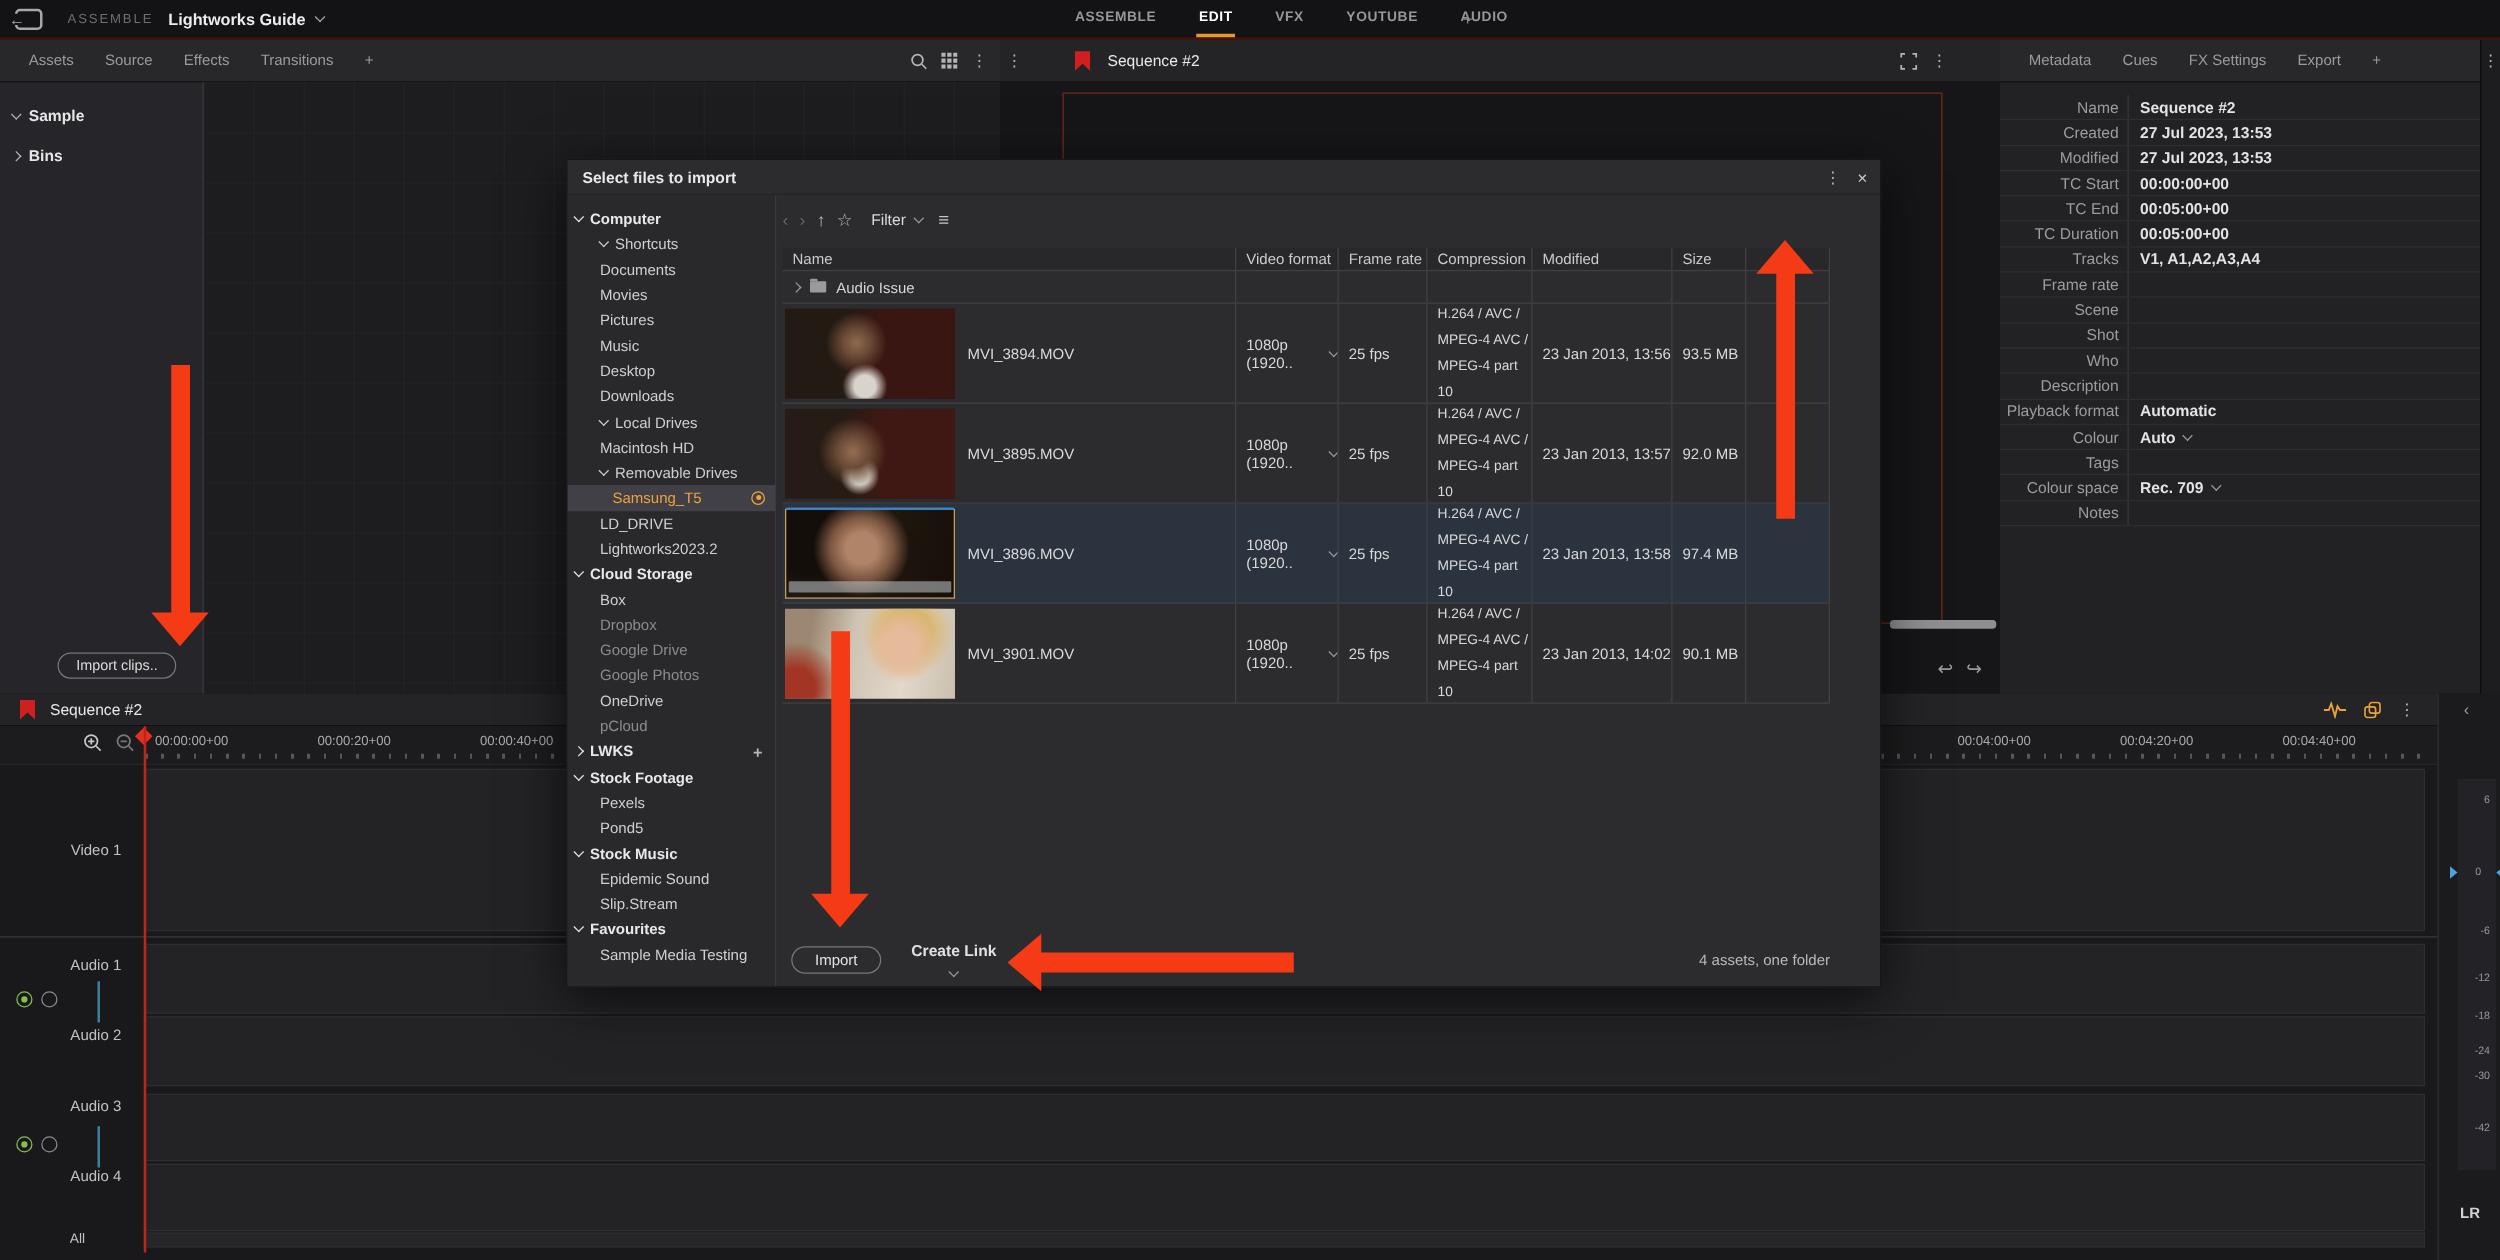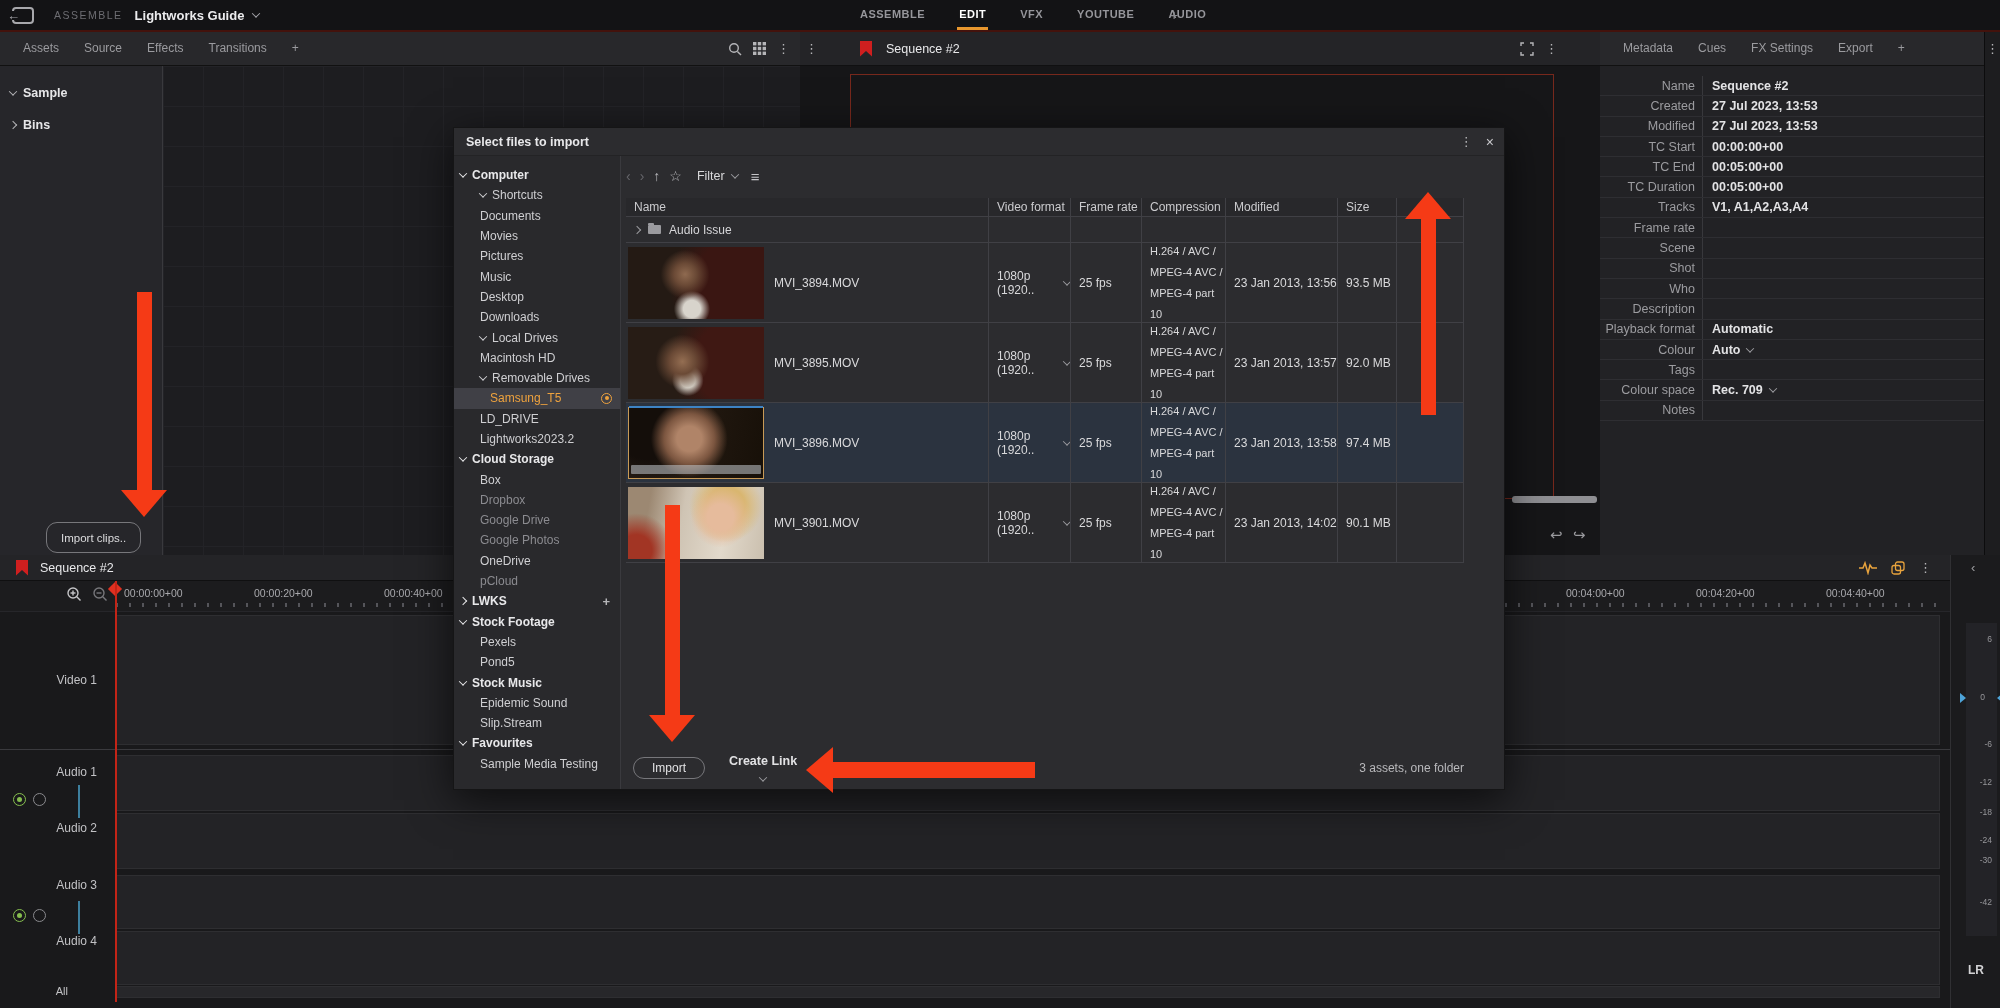--- a/index.html
+++ b/index.html
@@ -30,21 +30,21 @@
   #left-grid { position:absolute; left:163px; top:34px; right:0; bottom:0; background:#1d1d20;
     background-image:linear-gradient(#232327 1px,transparent 1px),linear-gradient(90deg,#232327 1px,transparent 1px); background-size:40px 40px; }
   #filters-col { position:absolute; left:0; top:34px; width:163px; bottom:0; background:#26262a; border-right:1px solid #39393d; }
   .sec-head { display:flex; align-items:center; height:22px; padding-left:10px; gap:7px; font-size:12.5px; font-weight:bold; color:#e6e6e8; margin-top:16px; }
   .filter-row { height:20.6px; display:flex; align-items:center; padding-left:28px; font-size:12.5px; color:#d4d4d6; position:relative; }
   .filter-row.dim { color:#85858a; }
   .filter-row.sel { background:#3c3c41; color:#eea23e; }
   .radio-o { display:none; position:absolute; right:10px; width:11px; height:11px; border:1.5px solid #eea23e; border-radius:50%; }
   .radio-o::after { content:""; position:absolute; left:2.5px; top:2.5px; width:4px; height:4px; background:#eea23e; border-radius:50%; }
   .has-radio .radio-o { display:block; }
-  #import-clips { position:absolute; left:46px; top:490px; height:31px; padding:0 14px; border:1px solid #77777b; border-radius:11px; background:transparent; color:#dcdcde; font-size:11.5px; display:flex; align-items:center; }
+  #import-clips { position:absolute; left:46px; top:490px; height:21px; padding:0 14px; border:1px solid #77777b; border-radius:11px; background:transparent; color:#dcdcde; font-size:11.5px; display:flex; align-items:center; }
 
   
   .chev { display:none; width:6px; height:6px; border-right:1.5px solid currentColor; border-bottom:1.5px solid currentColor; flex:none; }
   .chev.down { display:inline-block; transform:rotate(45deg) translate(-1px,-1px); }
   .chev.right { display:inline-block; transform:rotate(-45deg); }
 
   
   #viewer { position:absolute; left:800px; top:0; width:800px; height:523px; background:#161618; }
   #viewer-head { height:34px; background:#242427; border-bottom:1px solid #101011; display:flex; align-items:center; }
   .bookmark { width:12px; height:16px; background:#cf1f1f; clip-path:polygon(0 0,100% 0,100% 100%,50% 66%,0 100%); flex:none; }
@@ -815,21 +815,21 @@
     </div>
 
     <div id="dlg-footer">
       <div id="import-btn">
           <span>Import</span>
         </div>
       <div id="create-link">
         <span>Create Link</span>
         <span class="chev down" style="color:#9a9a9e"></span>
       </div>
-      <span id="dlg-status">3 assets, one folder</span>
+      <span id="dlg-status">4 assets, one folder</span>
     </div>
   </div>
 
   <div class="arrow">
     <div class="shaft" style="left:137px;top:292px;width:15px;height:200px"></div>
     <div class="head-down" style="left:121px;top:490px"></div>
   </div>
   <div class="arrow">
     <div class="head-up" style="left:1405px;top:192px"></div>
     <div class="shaft" style="left:1421px;top:217px;width:15px;height:198px"></div>

